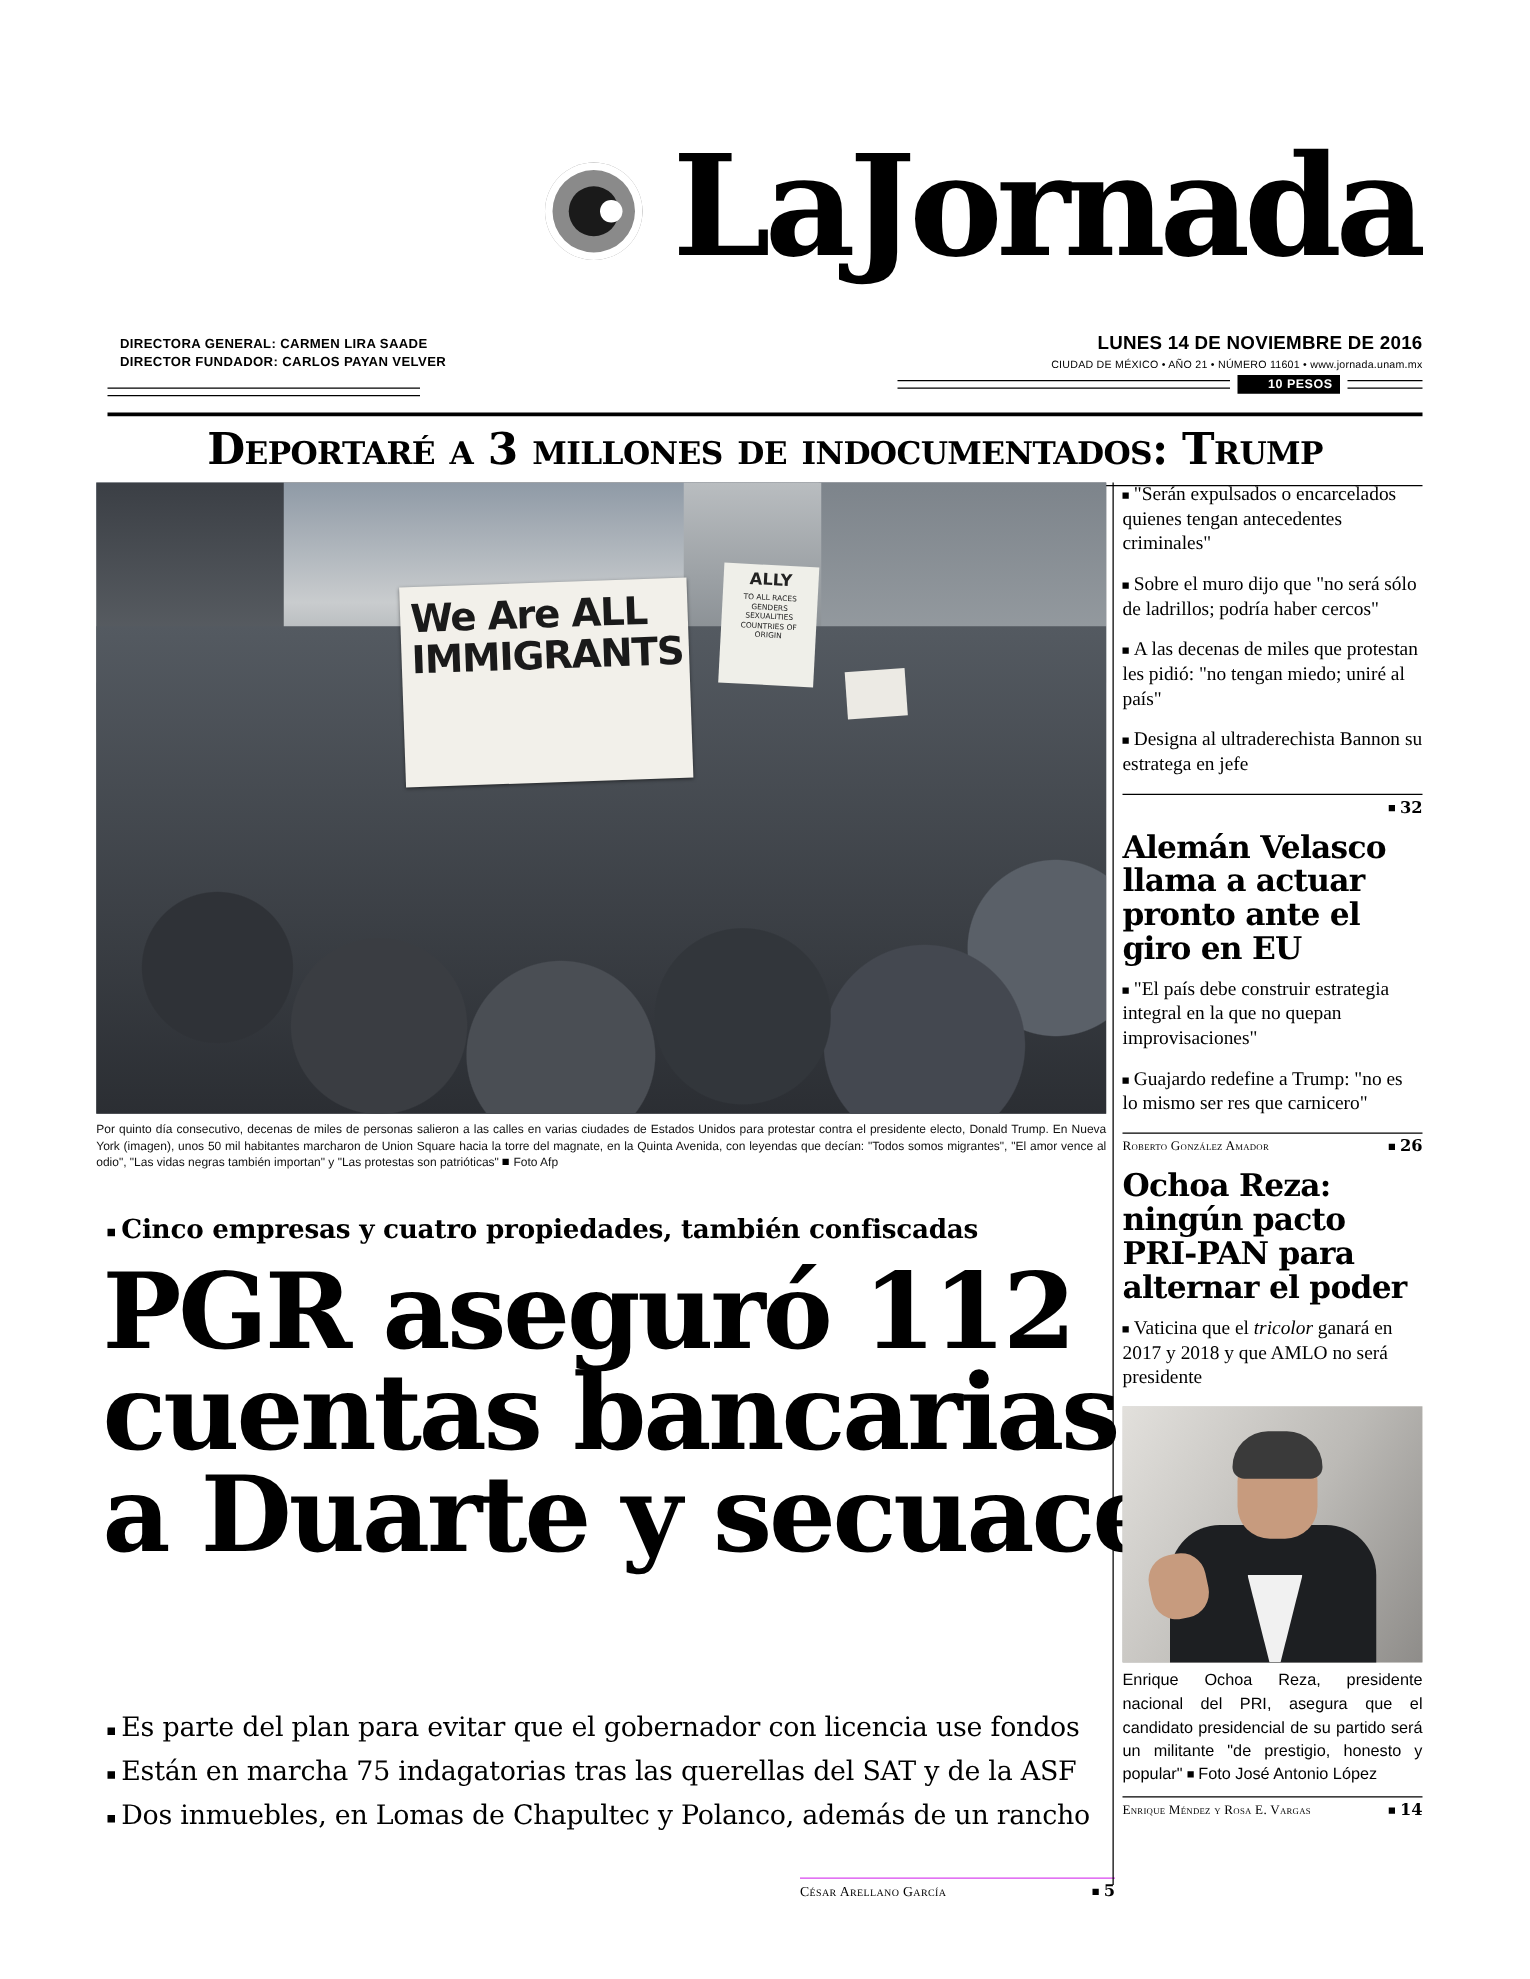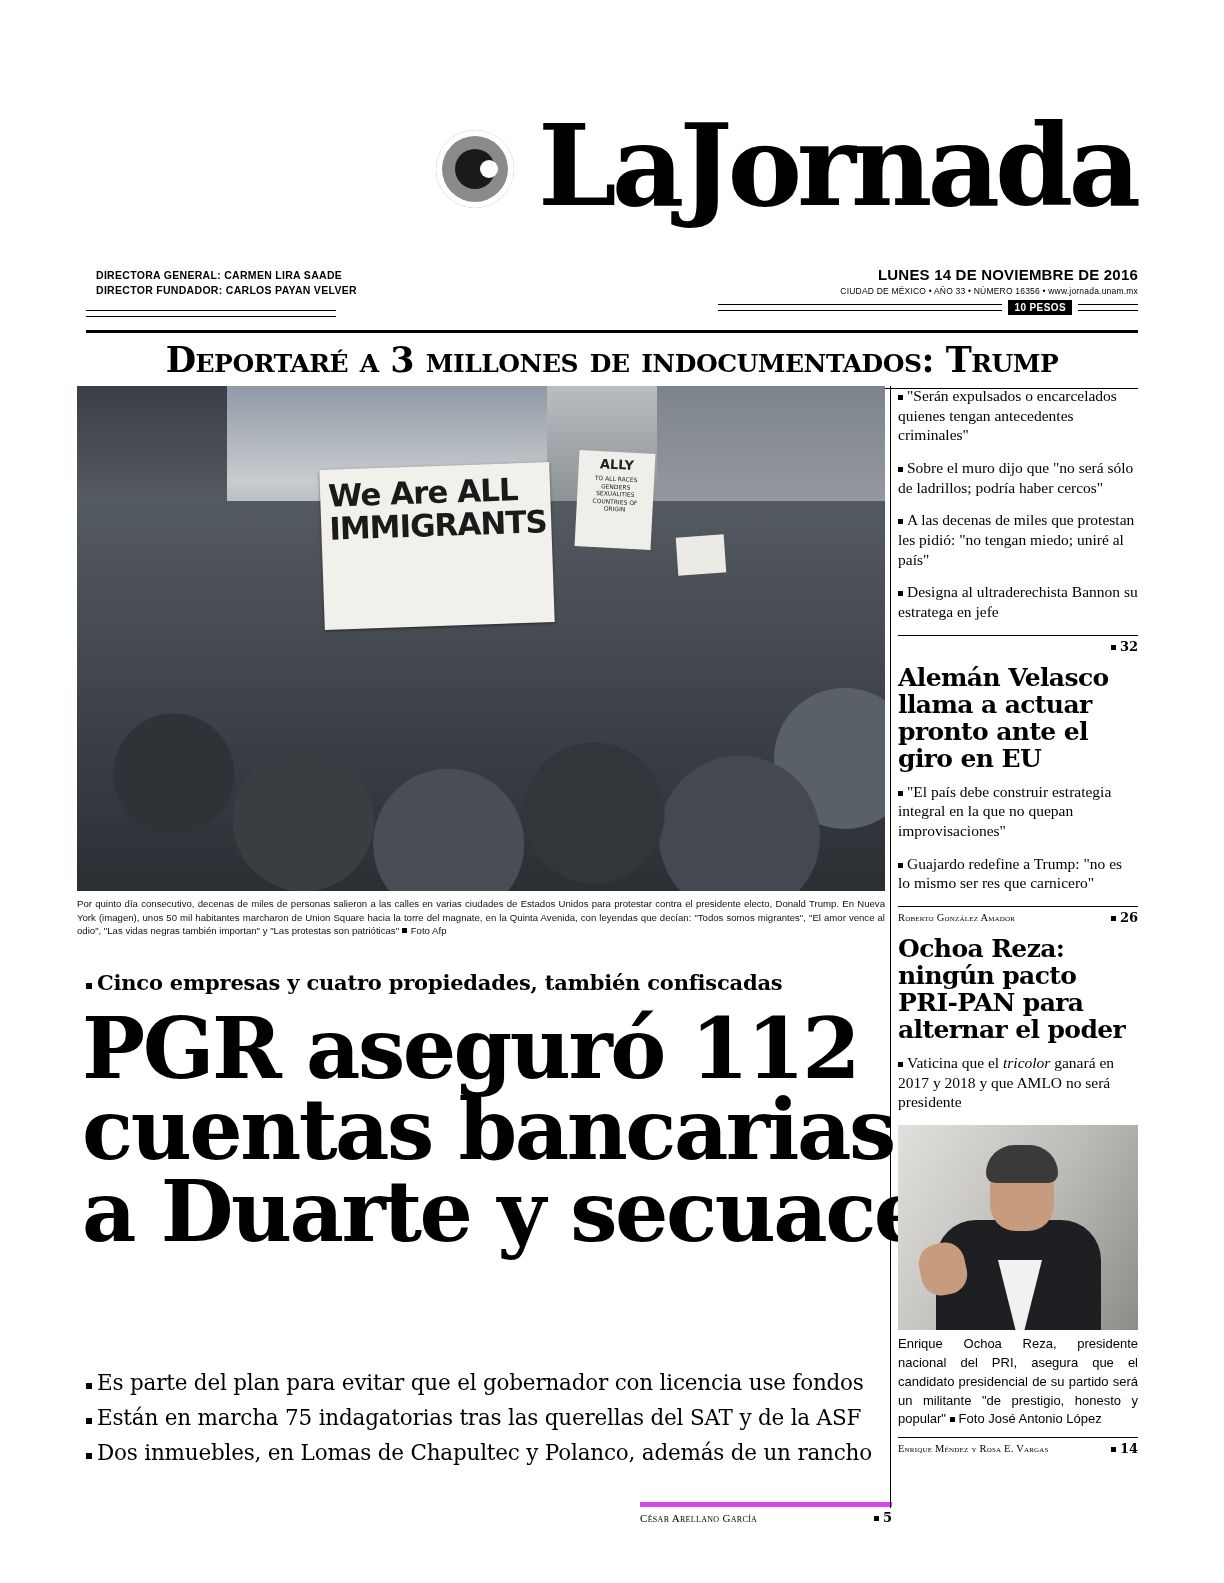--- a/index.html
+++ b/index.html
@@ -129,21 +129,21 @@
     border-top: 1px solid #000;
     border-bottom: 1px solid #000;
     margin-right: 6px;
   }
   .price-badge {
     background: #000;
     color: #fff;
     font-family: "Liberation Sans", sans-serif;
     font-weight: bold;
     font-size: 10px;
-    padding: 2px 6px 2px 6px;
+    padding: 2px 6px 2px 24px;
     letter-spacing: 0.4px;
   }
   .price-rule-right {
     width: 60px;
     height: 5px;
     border-top: 1px solid #000;
     border-bottom: 1px solid #000;
     margin-left: 6px;
   }
   .thin-rule {
@@ -323,21 +323,21 @@
     line-height: 1.62;
     letter-spacing: -0.2px;
   }
   .byline-row {
     position: absolute;
     left: 640px;
     top: 1502px;
     width: 252px;
     display: flex;
     align-items: center;
-    border-top: 5px solid #d946ef;
+    border-top: 1px solid #d946ef;
     padding-top: 3px;
   }
   .byline {
     font-family: "Liberation Serif", serif;
     font-size: 11px;
     font-variant: small-caps;
     letter-spacing: 0.3px;
     flex: 1 1 auto;
   }
   .pagenum {
@@ -450,21 +450,21 @@
     <div class="wordmark">LaJornada</div>
   </div>
 
   <div class="credits">
     <div>DIRECTORA GENERAL: CARMEN LIRA SAADE</div>
     <div>DIRECTOR FUNDADOR: CARLOS PAYAN VELVER</div>
   </div>
 
   <div class="dateblock">
     <div class="d1">LUNES 14 DE NOVIEMBRE DE 2016</div>
-    <div class="d2">CIUDAD DE MÉXICO • AÑO 33 • NÚMERO 16356 • www.jornada.unam.mx</div>
+    <div class="d2">CIUDAD DE MÉXICO • AÑO 21 • NÚMERO 11601 • www.jornada.unam.mx</div>
   </div>
 
   <div class="price-row">
     <div class="price-rule-left"></div>
     <div class="price-badge">10 PESOS</div>
     <div class="price-rule-right"></div>
   </div>
   <div class="thin-rule"></div>
 
   <div class="banner">

